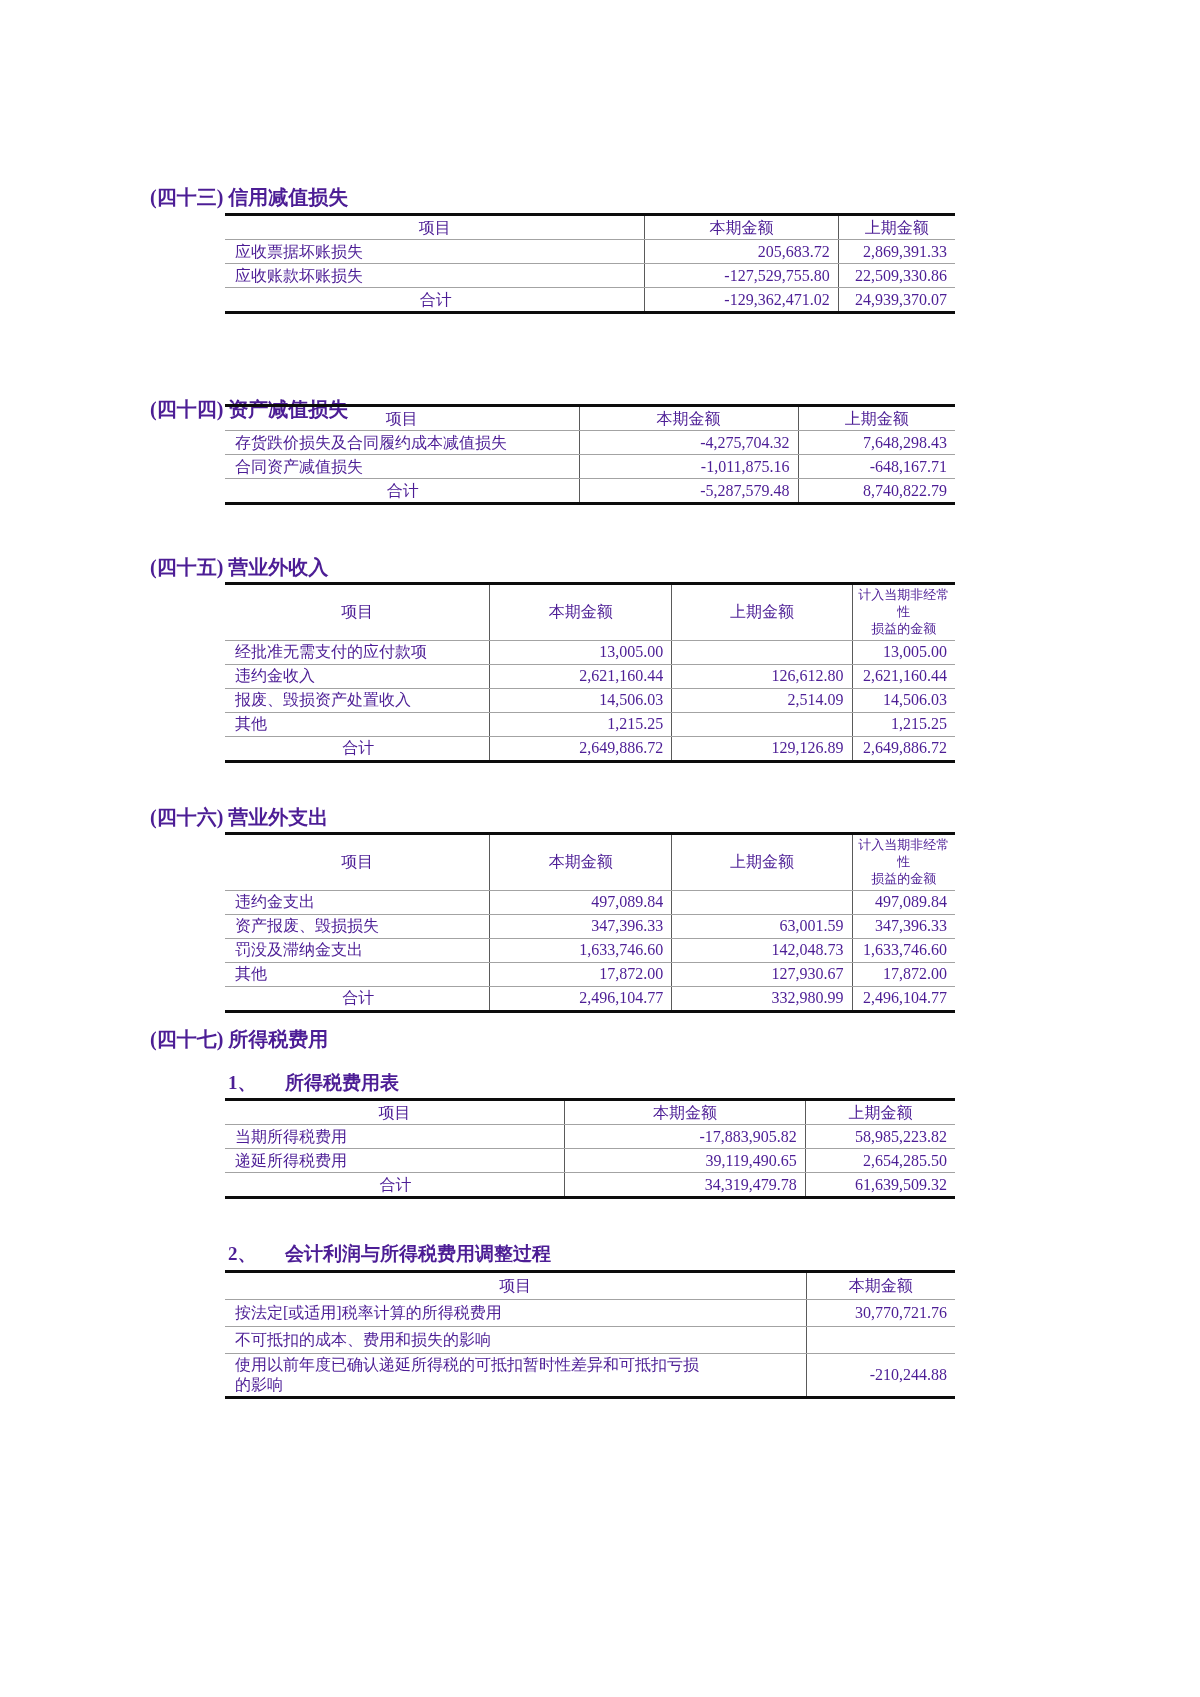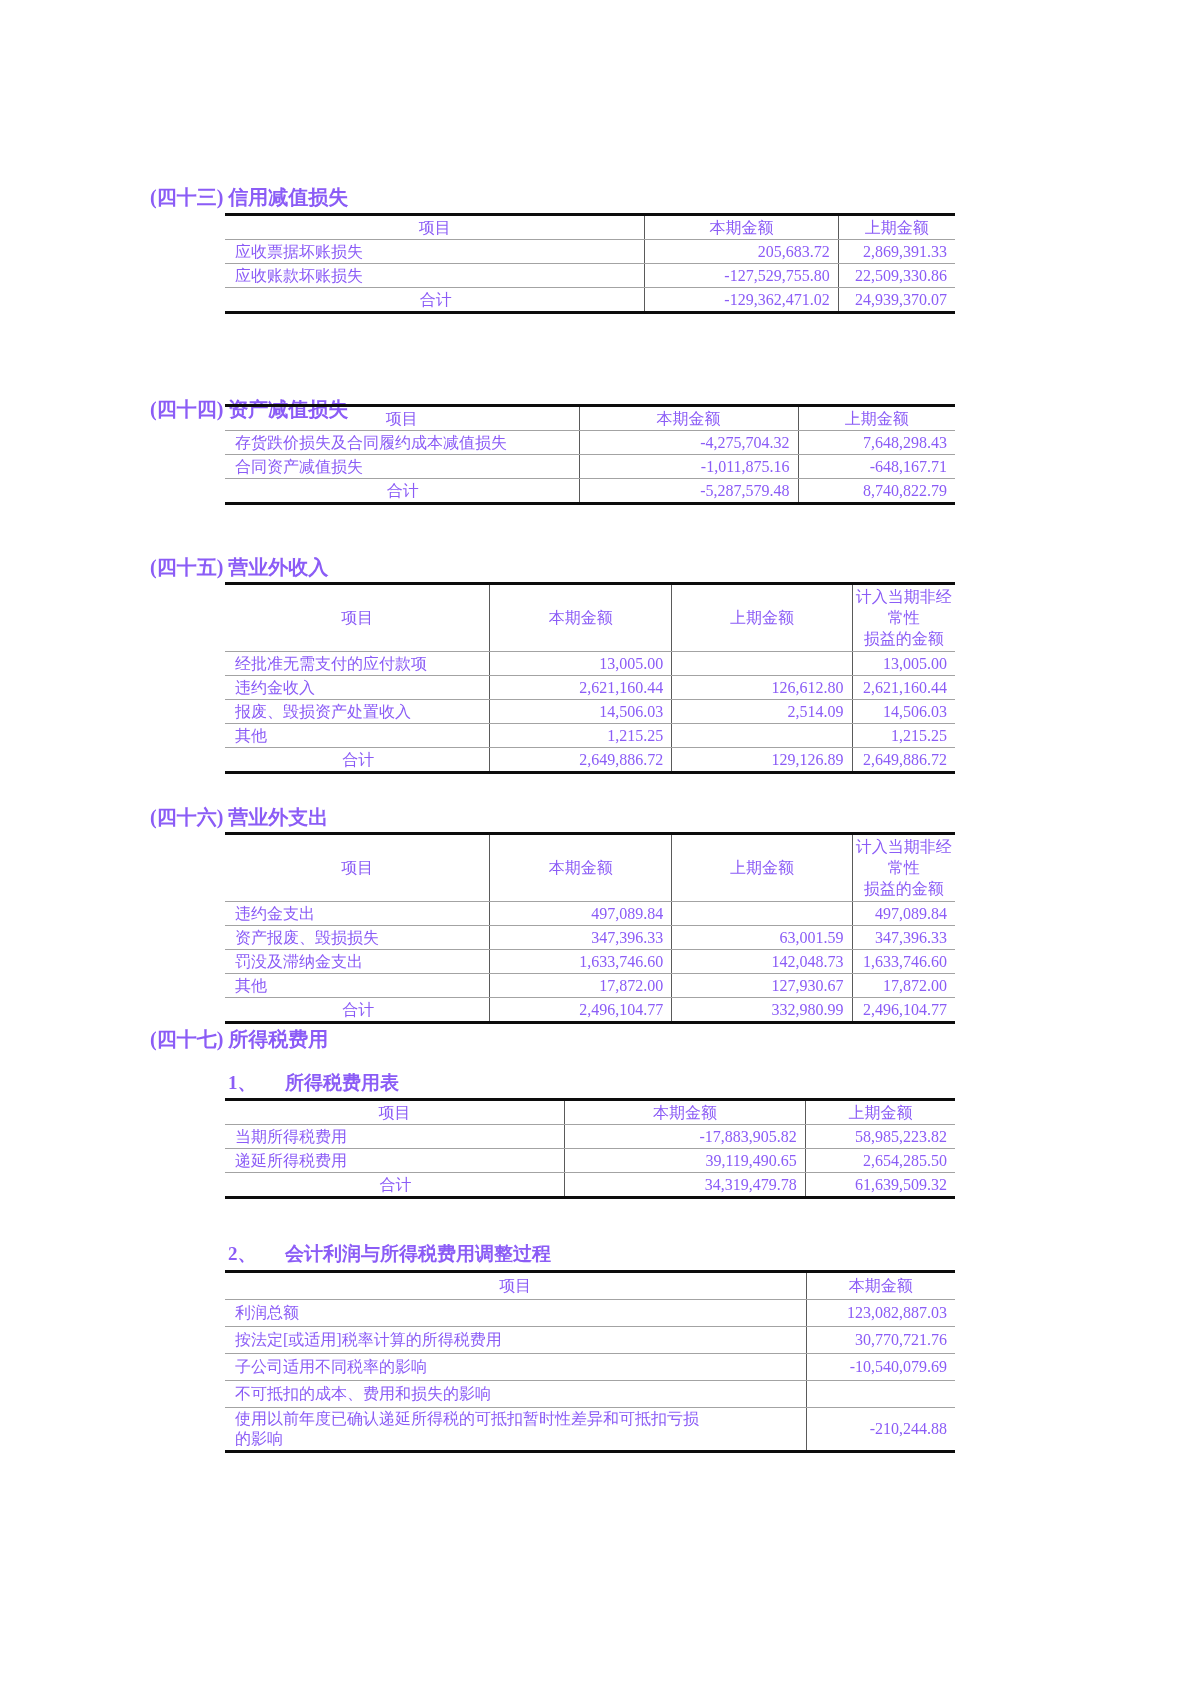--- a/index.html
+++ b/index.html
@@ -2,21 +2,21 @@
 <html><head>
 <meta charset="utf-8">
 <style>
   html,body { margin:0; padding:0; background:#e8e8e8; }
   .page {
     position:relative;
     width:1200px; height:1697px;
     margin:0 auto;
     background:#ffffff;
     font-family:"Liberation Serif","DejaVu Serif",serif;
-    color:#8b5cf6;
+    color:#4c1d95;
   }
   .sec-title {
     position:absolute; left:150px;
     font-size:20px; font-weight:bold;
     white-space:nowrap;
   }
   .sub-title {
     position:absolute; left:228px;
     font-size:19px; font-weight:bold;
     white-space:nowrap;
@@ -37,21 +37,21 @@
     height:21px;
     white-space:pre-line;
     overflow:hidden;
   }
   table.fin th:first-child, table.fin td:first-child { border-left:none; }
   table.fin tbody tr:last-child td { border-bottom:none; }
   table.fin th { font-weight:normal; text-align:center; }
   table.fin td { text-align:right; }
   table.fin td:first-child { text-align:left; padding-left:10px; }
   table.fin td.total { text-align:center; }
-  table.fin th.small-head { font-size:16px; padding:2px 2px; line-height:1.3; }
+  table.fin th.small-head { font-size:13px; padding:2px 2px; line-height:1.3; }
   table.t52 th, table.t52 td { height:24px; }
 </style>
 </head>
 <body>
 
 <div class="page">
 
   <div class="sec-title" style="top:184px;">(四十三) 信用减值损失</div>
   <table class="fin" style="top:213px;">
     <colgroup>
@@ -266,30 +266,22 @@
         <col style="width:20.4%">
       </colgroup>
     <thead>
       <tr>
         <th>项目</th>
         <th>本期金额</th>
       </tr>
     </thead>
     <tbody>
         <tr>
-          <td>利润总额</td>
-          <td>123,082,887.03</td>
-        </tr>
-        <tr>
           <td>按法定[或适用]税率计算的所得税费用</td>
           <td>30,770,721.76</td>
-        </tr>
-        <tr>
-          <td>子公司适用不同税率的影响</td>
-          <td>-10,540,079.69</td>
         </tr>
         <tr>
           <td>不可抵扣的成本、费用和损失的影响</td>
           <td></td>
         </tr>
         <tr>
           <td>使用以前年度已确认递延所得税的可抵扣暂时性差异和可抵扣亏损
 的影响</td>
           <td>-210,244.88</td>
         </tr>

